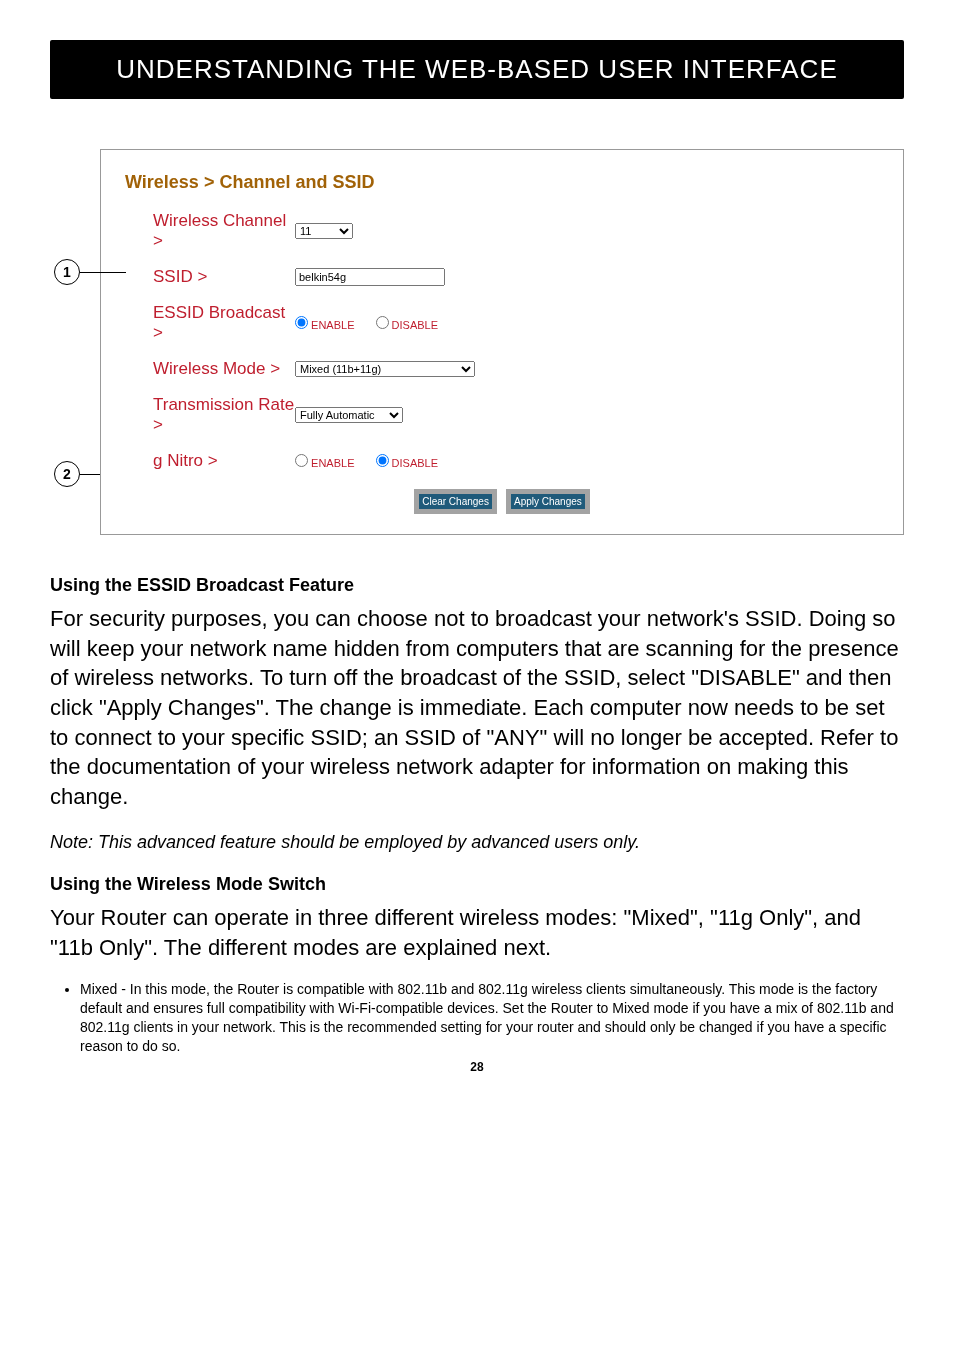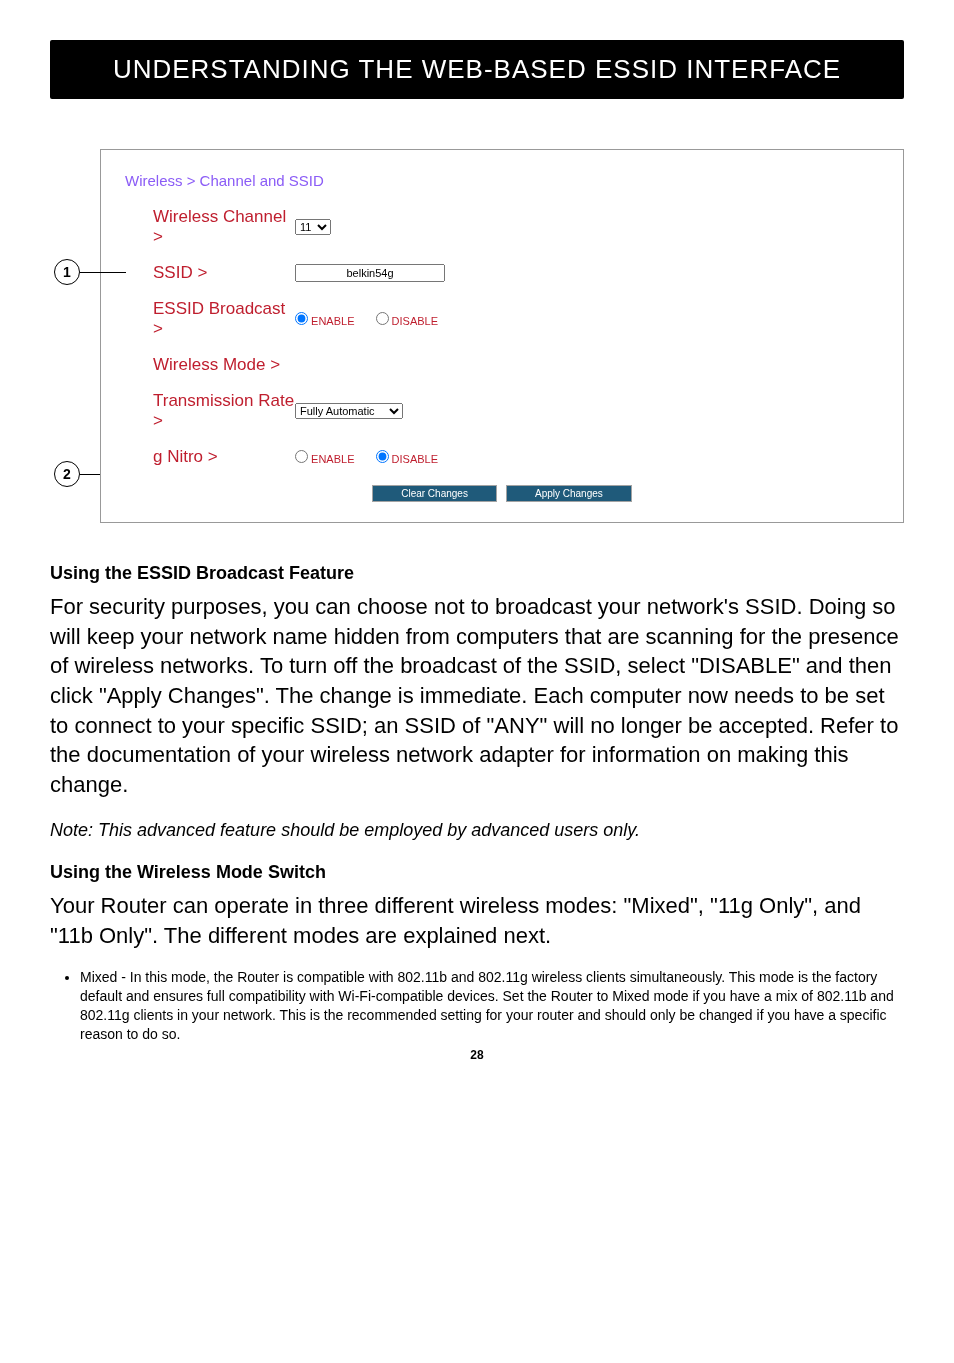--- a/index.html
+++ b/index.html
@@ -29,23 +29,23 @@
     margin-bottom: 40px;
   }
   .panel {
     border: 1px solid #999;
     padding: 22px 24px 20px 24px;
     font-family: Verdana, Arial, sans-serif;
     font-size: 11px;
     background: #fff;
   }
   .panel-title {
-    color: #8b5cf6;
-    font-size: 15px;
-    font-weight: normal;
+    color: #a16207;
+    font-size: 18px;
+    font-weight: bold;
     margin-bottom: 10px;
   }
   .panel-intro {
     color: #bf1e2e;
     font-size: 10px;
     margin-bottom: 14px;
   }
   .link-red { color: #bf1e2e; text-decoration: none; cursor: pointer; }
   .row {
     display: flex;
@@ -64,37 +64,36 @@
     font-size: 11px;
     color: #bf1e2e;
   }
   .row-control select, .row-control input[type=text] {
     font-family: Verdana, Arial, sans-serif;
     font-size: 11px;
   }
   .row-control input[type=text] {
     width: 150px;
     padding: 1px 2px;
-    text-align: center;
   }
   .row-control select.wide { width: 180px; }
   .row-control select.small { width: 108px; }
-  .row-control select.tiny { width: 36px; }
+  .row-control select.tiny { width: 58px; }
   .radio-label { margin-right: 18px; }
   .btn-row {
     text-align: center;
     margin-top: 10px;
   }
   .btn {
     display: inline-block;
     background: #1f5a7a;
     color: #fff;
-    border: 1px solid #a3a3a3;
+    border: 5px solid #a3a3a3;
     font-size: 10px;
-    padding: 2px 28px;
+    padding: 2px 3px;
     margin: 0 3px;
     cursor: pointer;
     font-family: Verdana, Arial, sans-serif;
   }
   .callout {
     position: absolute;
     left: -46px;
     width: 26px;
     height: 26px;
     border: 1px solid #000;
@@ -138,21 +137,21 @@
   }
   .page-num {
     text-align: center;
     font-size: 12px;
     font-weight: bold;
   }
 </style>
 </head>
 <body>
 
-<div class="header-bar">UNDERSTANDING THE WEB-BASED ESSID INTERFACE</div>
+<div class="header-bar">UNDERSTANDING THE WEB-BASED USER INTERFACE</div>
 
 <div class="panel-wrap">
 
   <div class="callout" style="top:110px;">1</div>
   <div class="callout-line" style="top:123px;width:46px;"></div>
 
   <div class="callout" style="top:312px;">2</div>
   <div class="callout-line" style="top:325px;width:20px;"></div>
 
   <div class="panel">
@@ -177,20 +176,25 @@
     <div class="row">
       <div class="row-label">ESSID Broadcast &gt;</div>
       <div class="row-control">
         <label class="radio-label"><input type="radio" name="essid" checked="" style=""> <span>ENABLE</span></label>
         <label class="radio-label"><input type="radio" name="essid" style=""> <span>DISABLE</span></label>
       </div>
     </div>
 
     <div class="row">
       <div class="row-label">Wireless Mode &gt;</div>
+      <div class="row-control">
+        <select class="wide">
+          <option>Mixed (11b+11g)</option>
+        </select>
+      </div>
     </div>
 
     <div class="row">
       <div class="row-label">Transmission Rate &gt;</div>
       <div class="row-control">
         <select class="small">
           <option>Fully Automatic</option>
         </select>
       </div>
     </div>

